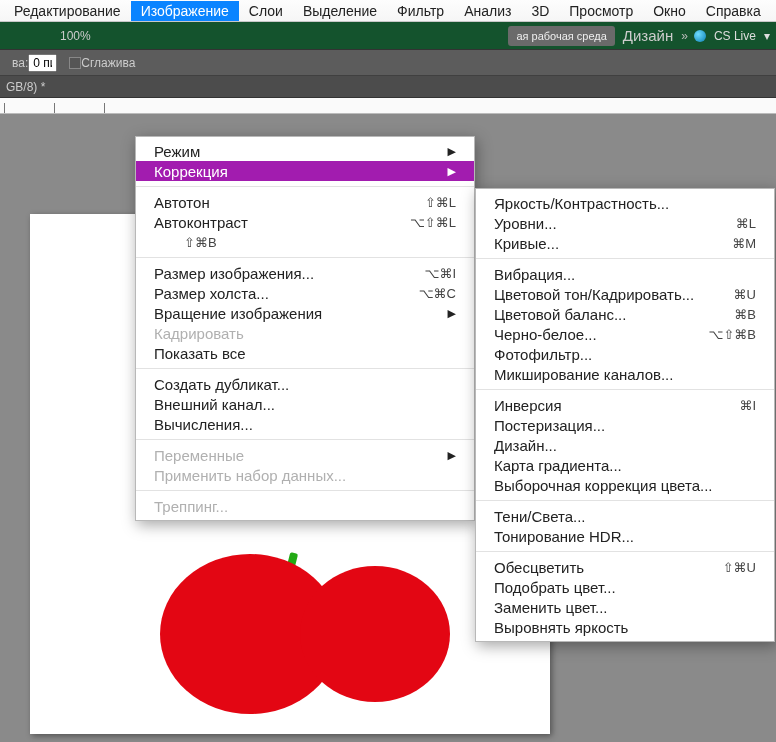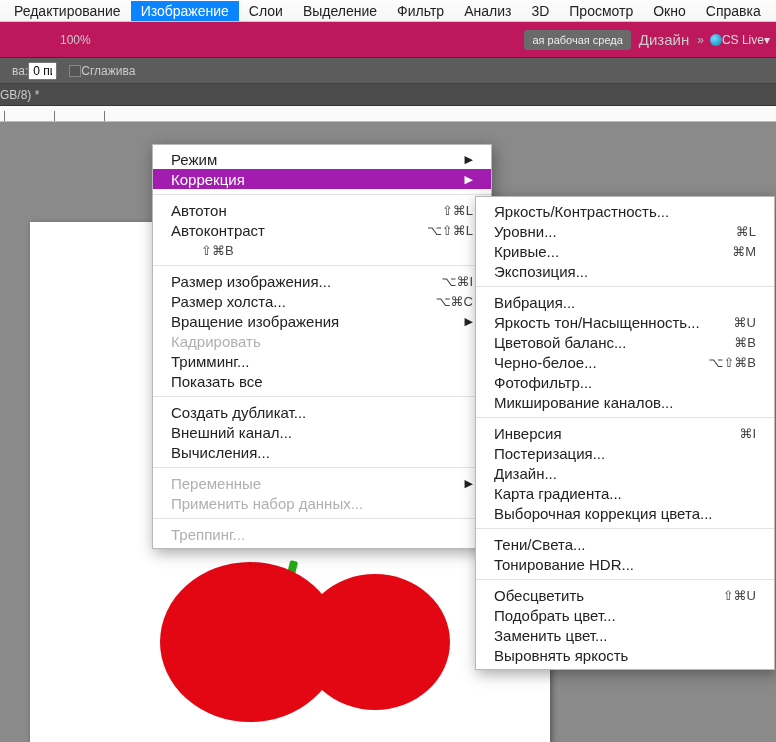--- a/index.html
+++ b/index.html
@@ -2,54 +2,54 @@
 <html><head>
 <meta charset="utf-8">
 <style>
   * { box-sizing: border-box; margin: 0; padding: 0; font-family: -apple-system, "Helvetica Neue", Arial, sans-serif; }
   body { width: 776px; height: 742px; background: #8a8a8a; overflow: hidden; user-select: none; font-size: 14px; }
 
   .menubar { display: flex; align-items: center; height: 22px; background: linear-gradient(#fdfdfd,#f6f6f6); border-bottom: 1px solid #c8c8c8; padding: 0 4px; font-size: 14px; }
   .menubar .item { padding: 2px 10px; color: #222; }
   .menubar .item.open { background: #0a84ff; color: #fff; }
 
-  .toolbar { display: flex; align-items: center; height: 36px; background: #be185d; color: #ddd; font-size: 12px; border-bottom: 1px solid #333; }
+  .toolbar { display: flex; align-items: center; height: 28px; background: #14532d; color: #ddd; font-size: 12px; border-bottom: 1px solid #333; }
   .toolbar .zoom { margin-left: 60px; color: #ccc; }
   .toolbar .ws { margin-left: auto; background: #6a6a6a; padding: 4px 8px; border-radius: 3px; font-size: 11px; color: #eee; text-align: right; }
   .toolbar .design { margin: 0 8px; color: #ccc; font-size: 15px; }
   .toolbar .chev { color: #bbb; margin-right: 6px; font-size: 12px; }
-  .toolbar .cs { display: flex; align-items: center; gap: 0; margin-right: 6px; color: #ddd; font-size: 12px; }
+  .toolbar .cs { display: flex; align-items: center; gap: 8px; margin-right: 6px; color: #ddd; font-size: 12px; }
   .cs-dot { width: 12px; height: 12px; border-radius: 50%; background: radial-gradient(circle at 35% 35%, #6edcff, #0b7fb3); }
 
   .optbar { display: flex; align-items: center; height: 26px; background: #5c5c5c; color: #ccc; font-size: 12px; border-bottom: 1px solid #404040; }
   .optbar .fld { margin-left: 12px; display: flex; align-items: center; }
   .optbar input[type=text] { width: 29px; height: 18px; font-size: 12px; padding: 0 3px; }
   .optbar .cb { width: 12px; height: 12px; border: 1px solid #888; display: inline-block; background: #555; }
 
-  .tabbar { height: 22px; background: #4c4c4c; border-bottom: 1px solid #333; color: #ccc; font-size: 12px; display:flex; align-items:center; }
+  .tabbar { height: 22px; background: #4c4c4c; border-bottom: 1px solid #333; color: #ccc; font-size: 12px; display:flex; align-items:center; padding-left:6px; }
 
   .ruler-h { height: 16px; background: #fafafa; border-bottom: 1px solid #bbb; display:flex; align-items:flex-end; padding-left:4px; }
   .tick { width:1px; height:10px; background:#777; margin-right:49px; }
 
   .workspace { position: relative; background: #8a8a8a; height: 624px; }
   .canvas { position: absolute; left: 30px; top: 100px; width: 520px; height: 520px; background: #fff; box-shadow: 2px 2px 6px rgba(0,0,0,0.4); }
   .stem { position:absolute; left:252px; top:338px; width:8px; height:68px; background:#23aa15; transform: rotate(14deg); border-radius:2px; }
 
   
   .menu { position: absolute; background: #fff; border: 1px solid #b8b8b8; box-shadow: 2px 4px 14px rgba(0,0,0,0.35); font-size: 15px; color: #222; padding: 4px 0; }
   .menu .row { display: flex; align-items: center; height: 20px; padding: 0 18px 0 18px; white-space: nowrap; }
   .menu .row .lbl { flex: 1; }
   .menu .row .sc { color: #444; font-size: 13px; margin-left: 30px; letter-spacing: 0; }
   .menu .row .arrow { margin-left: auto; font-size: 11px; color:#222; }
   .menu .row.hover { background: #a21caf; color: #fff; }
   .menu .row.hover .sc, .menu .row.hover .arrow { color:#fff; }
   .menu .row.disabled { color: #b0b0b0; }
   .menu .sep { height: 1px; background: #e2e2e2; margin: 5px 0; }
 
-  #menu-main { left: 152px; top: 22px; width: 340px; }
+  #menu-main { left: 135px; top: 22px; width: 340px; }
   #menu-sub  { left: 475px; top: 74px; width: 300px; }
 </style>
 </head>
 <body>
 
 <div class="menubar" id="menubar">
     <span class="item">Редактирование</span>
     <span class="item open">Изображение</span>
     <span class="item">Слои</span>
     <span class="item">Выделение</span>
@@ -135,23 +135,20 @@
         <span class="sc">⌥⌘C</span>
       </div>
       <div class="row">
         <span class="lbl">Вращение изображения</span>
         <span class="arrow">▶</span>
       </div>
       <div class="row disabled">
         <span class="lbl">Кадрировать</span>
       </div>
       <div class="row">
-        <span class="lbl">Тримминг...</span>
-      </div>
-      <div class="row">
         <span class="lbl">Показать все</span>
       </div>
       <div class="sep"></div>
       <div class="row">
         <span class="lbl">Создать дубликат...</span>
       </div>
       <div class="row">
         <span class="lbl">Внешний канал...</span>
       </div>
       <div class="row">
@@ -176,29 +173,26 @@
         <span class="lbl">Яркость/Контрастность...</span>
       </div>
       <div class="row">
         <span class="lbl">Уровни...</span>
         <span class="sc">⌘L</span>
       </div>
       <div class="row">
         <span class="lbl">Кривые...</span>
         <span class="sc">⌘M</span>
       </div>
-      <div class="row">
-        <span class="lbl">Экспозиция...</span>
-      </div>
       <div class="sep"></div>
       <div class="row">
         <span class="lbl">Вибрация...</span>
       </div>
       <div class="row">
-        <span class="lbl">Яркость тон/Насыщенность...</span>
+        <span class="lbl">Цветовой тон/Кадрировать...</span>
         <span class="sc">⌘U</span>
       </div>
       <div class="row">
         <span class="lbl">Цветовой баланс...</span>
         <span class="sc">⌘B</span>
       </div>
       <div class="row">
         <span class="lbl">Черно-белое...</span>
         <span class="sc">⌥⇧⌘B</span>
       </div>

